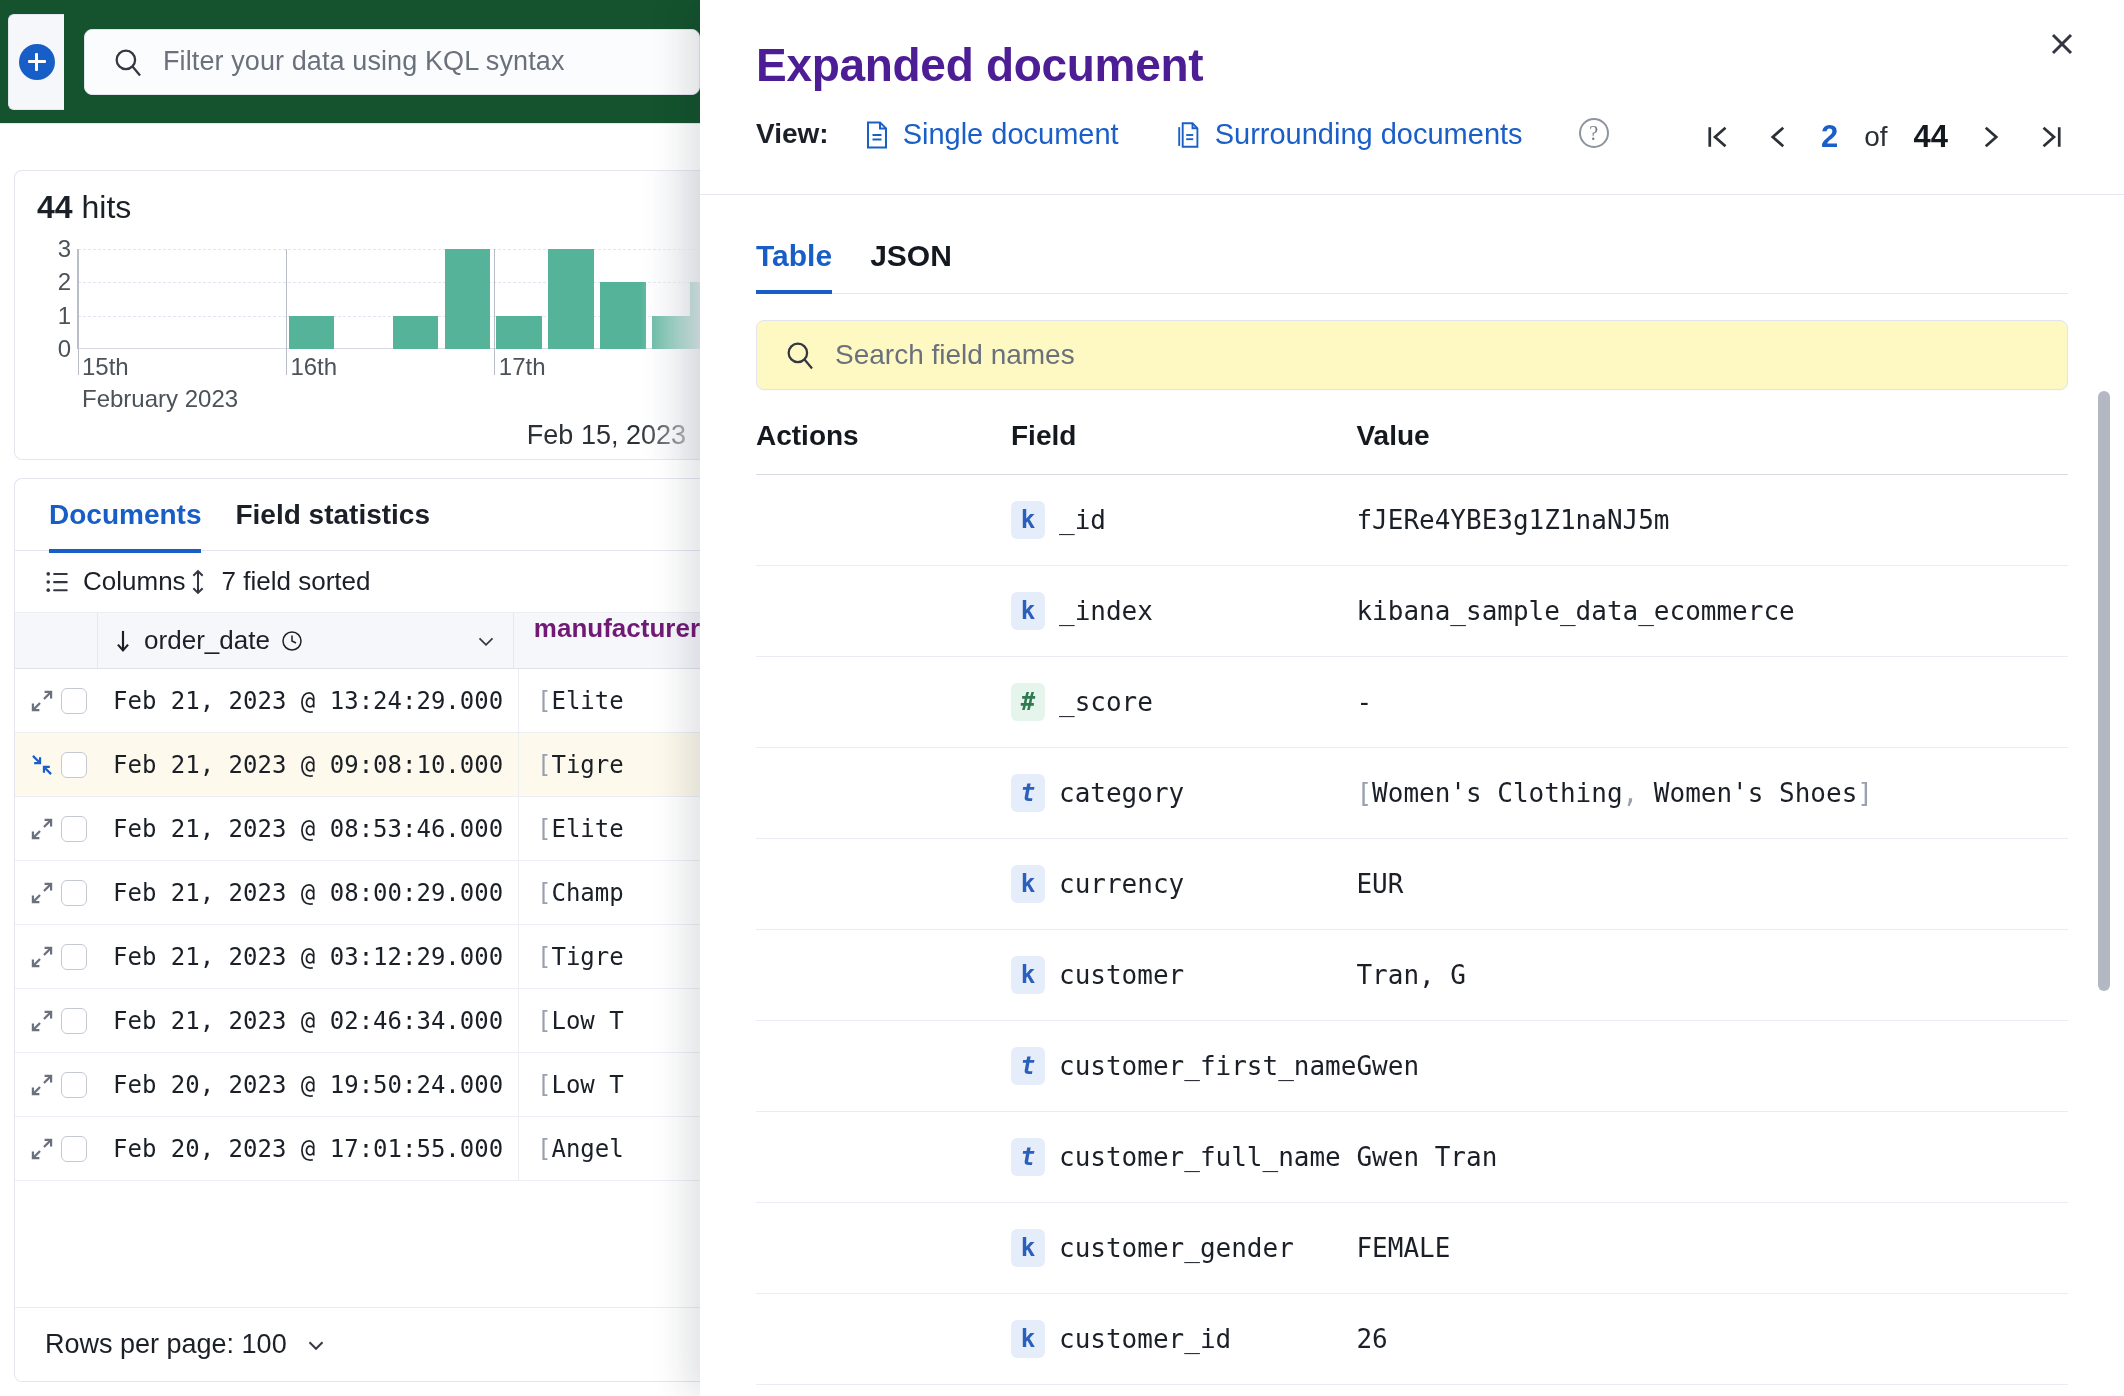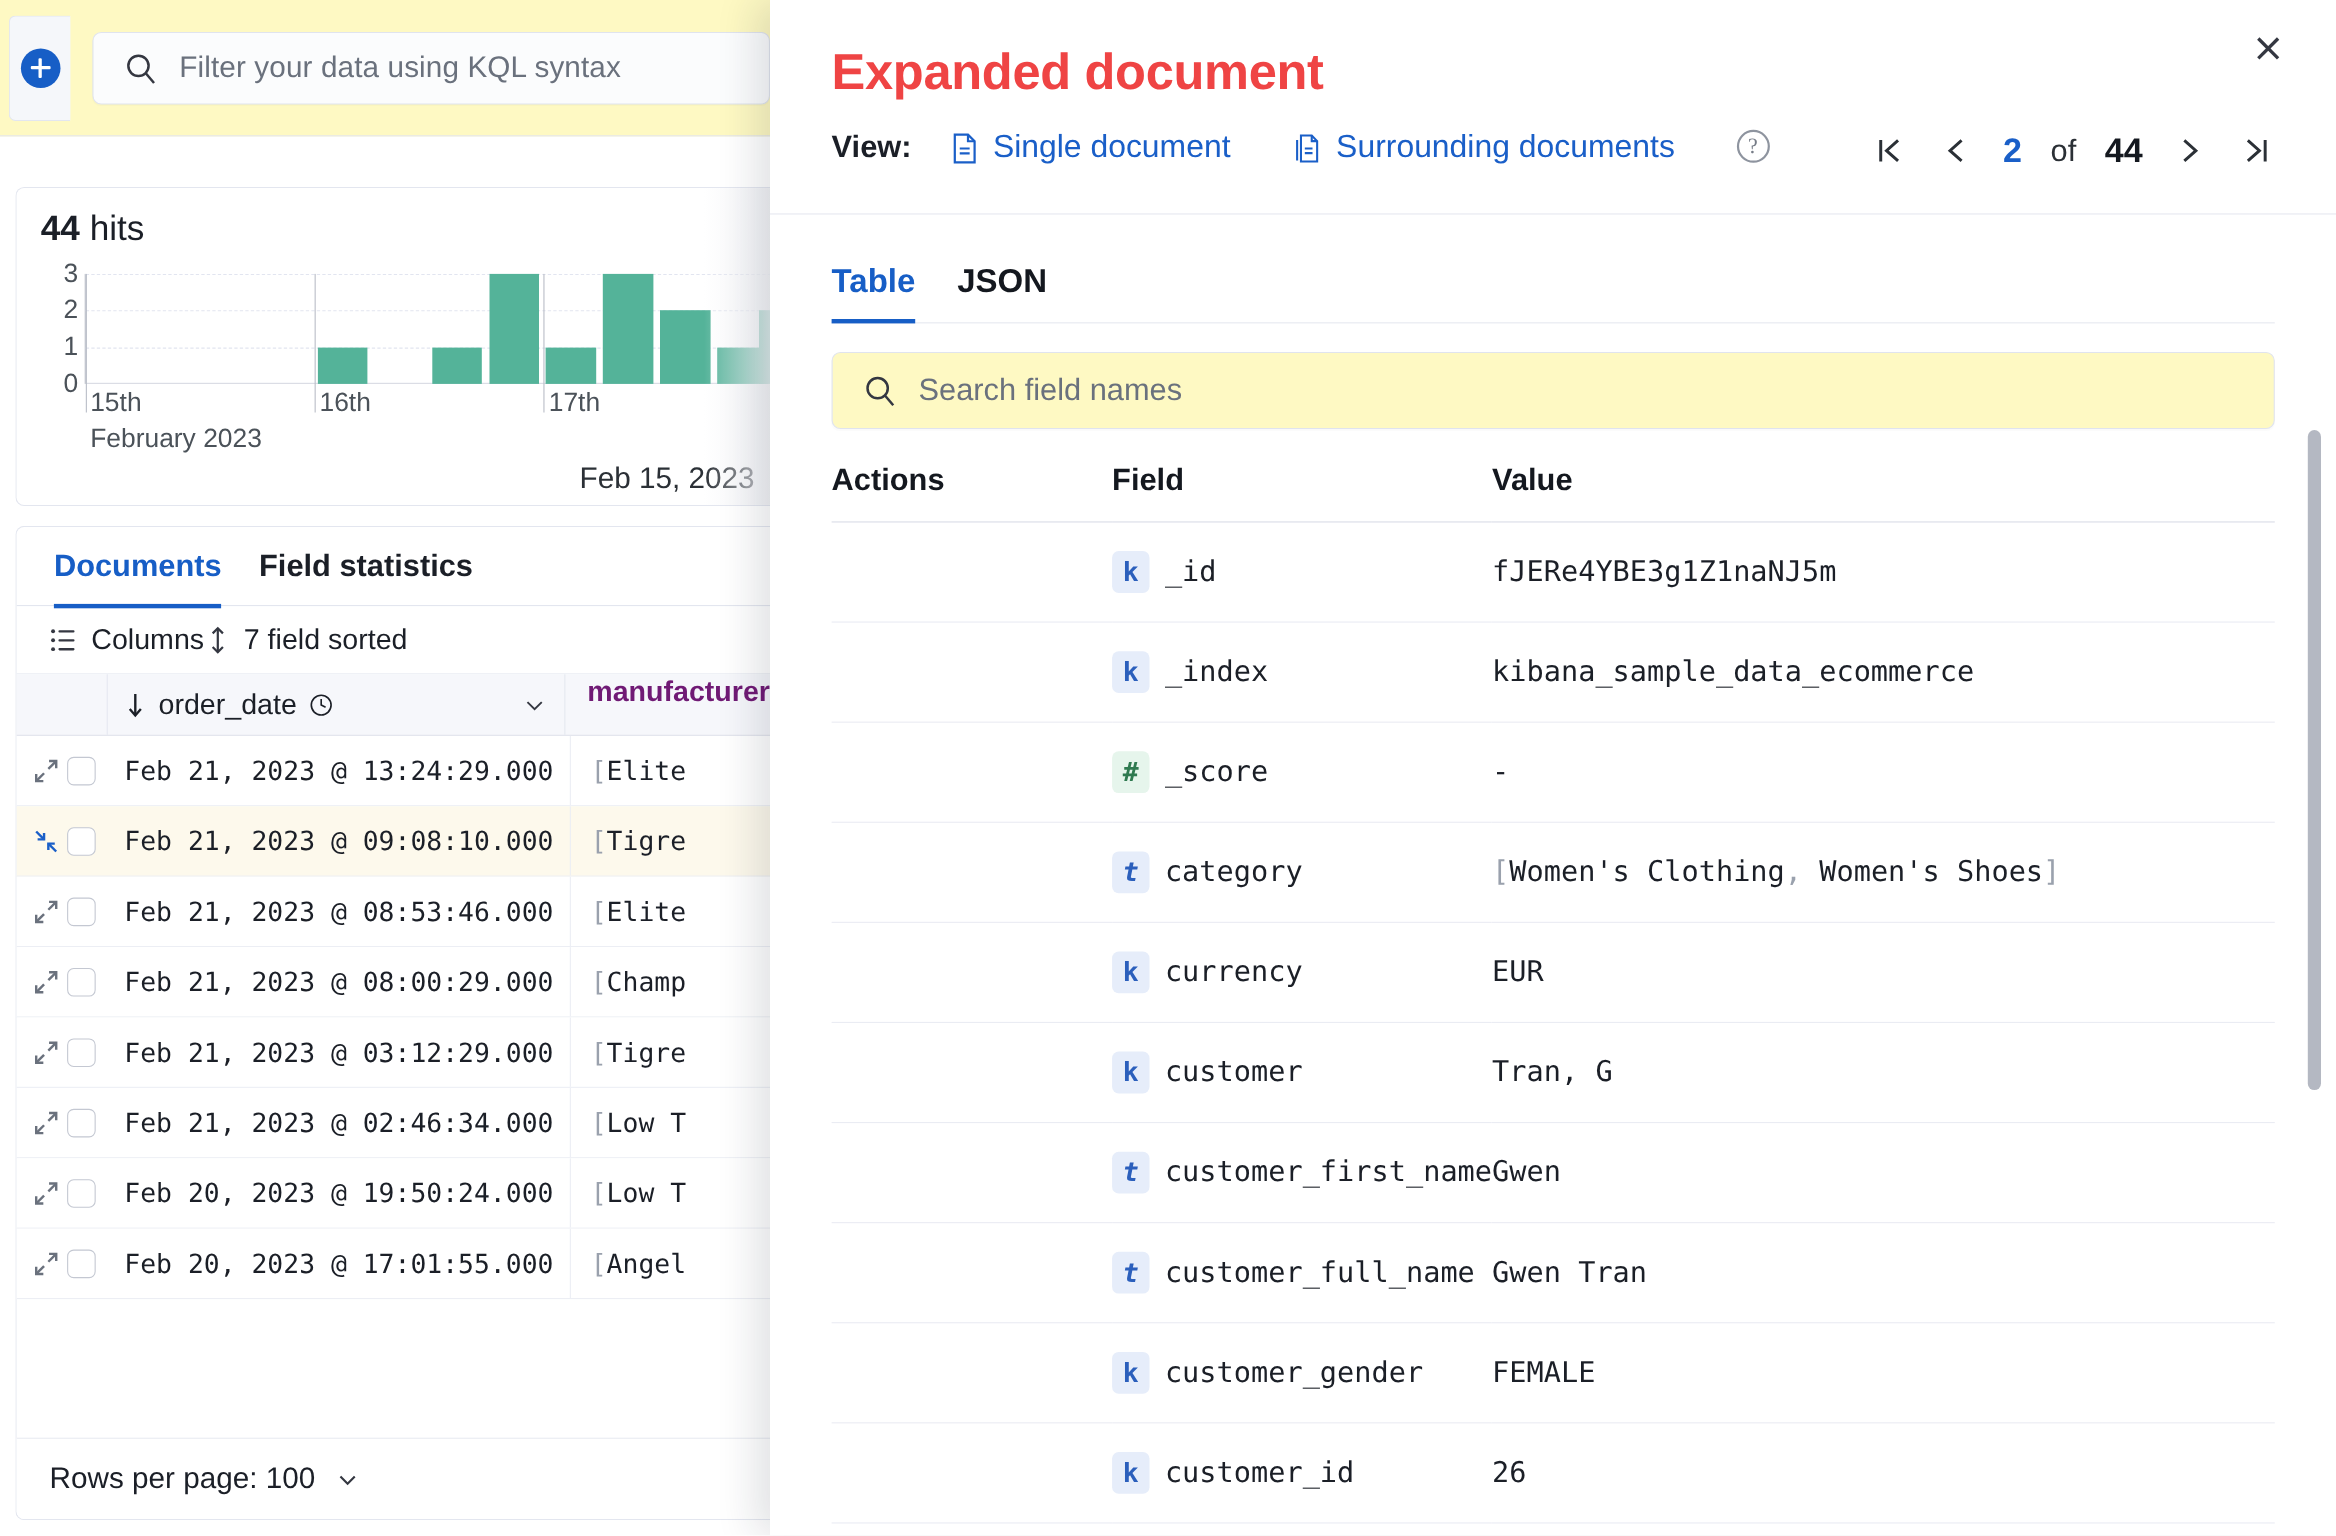--- a/index.html
+++ b/index.html
@@ -15,21 +15,21 @@
 
   
   .discover {
     position: absolute; inset: 0;
     background: #ffffff;
   }
 
   
   .querybar {
     position: absolute; left: 0; top: 0; width: 700px; height: 124px;
-    background: #fef9c3;
+    background: #14532d;
     border-bottom: 1px solid #e3e6ef;
     display: flex; align-items: center; padding: 0 0 0 8px;
   }
   .addfilter-btn {
     width: 56px; height: 96px;
     background: #f5f7fa;
     border: 1px solid #e3e6ef; border-right: none;
     border-radius: 6px 0 0 6px;
     display: flex; align-items: center; justify-content: center;
     flex: 0 0 auto;
@@ -165,21 +165,21 @@
   .flyout {
     position: absolute; left: 700px; top: 0; right: 0; bottom: 0;
     background: #ffffff;
     box-shadow: -14px 0 34px rgba(24,30,45,.13);
     display: flex; flex-direction: column;
   }
   .fly-header {
     position: relative; flex: 0 0 auto; padding: 38px 56px 30px 56px;
     border-bottom: 1px solid #e6e8f0;
   }
-  .fly-title { font-size: 46px; font-weight: 700; color: #ef4444; letter-spacing: -.3px; }
+  .fly-title { font-size: 46px; font-weight: 700; color: #4c1d95; letter-spacing: -.3px; }
   .fly-viewrow {
     margin-top: 26px; display: flex; align-items: flex-start; gap: 18px; height: 46px;
   }
   .view-label { font-size: 28px; font-weight: 700; color: #1b1f27; margin-right: 16px; }
   .view-link {
     display: flex; align-items: center; gap: 12px; color: #1a5fc8; font-size: 29px;
     margin-right: 38px;
   }
   .help-circle {
     width: 30px; height: 30px; border-radius: 50%; border: 2px solid #8e949f;

